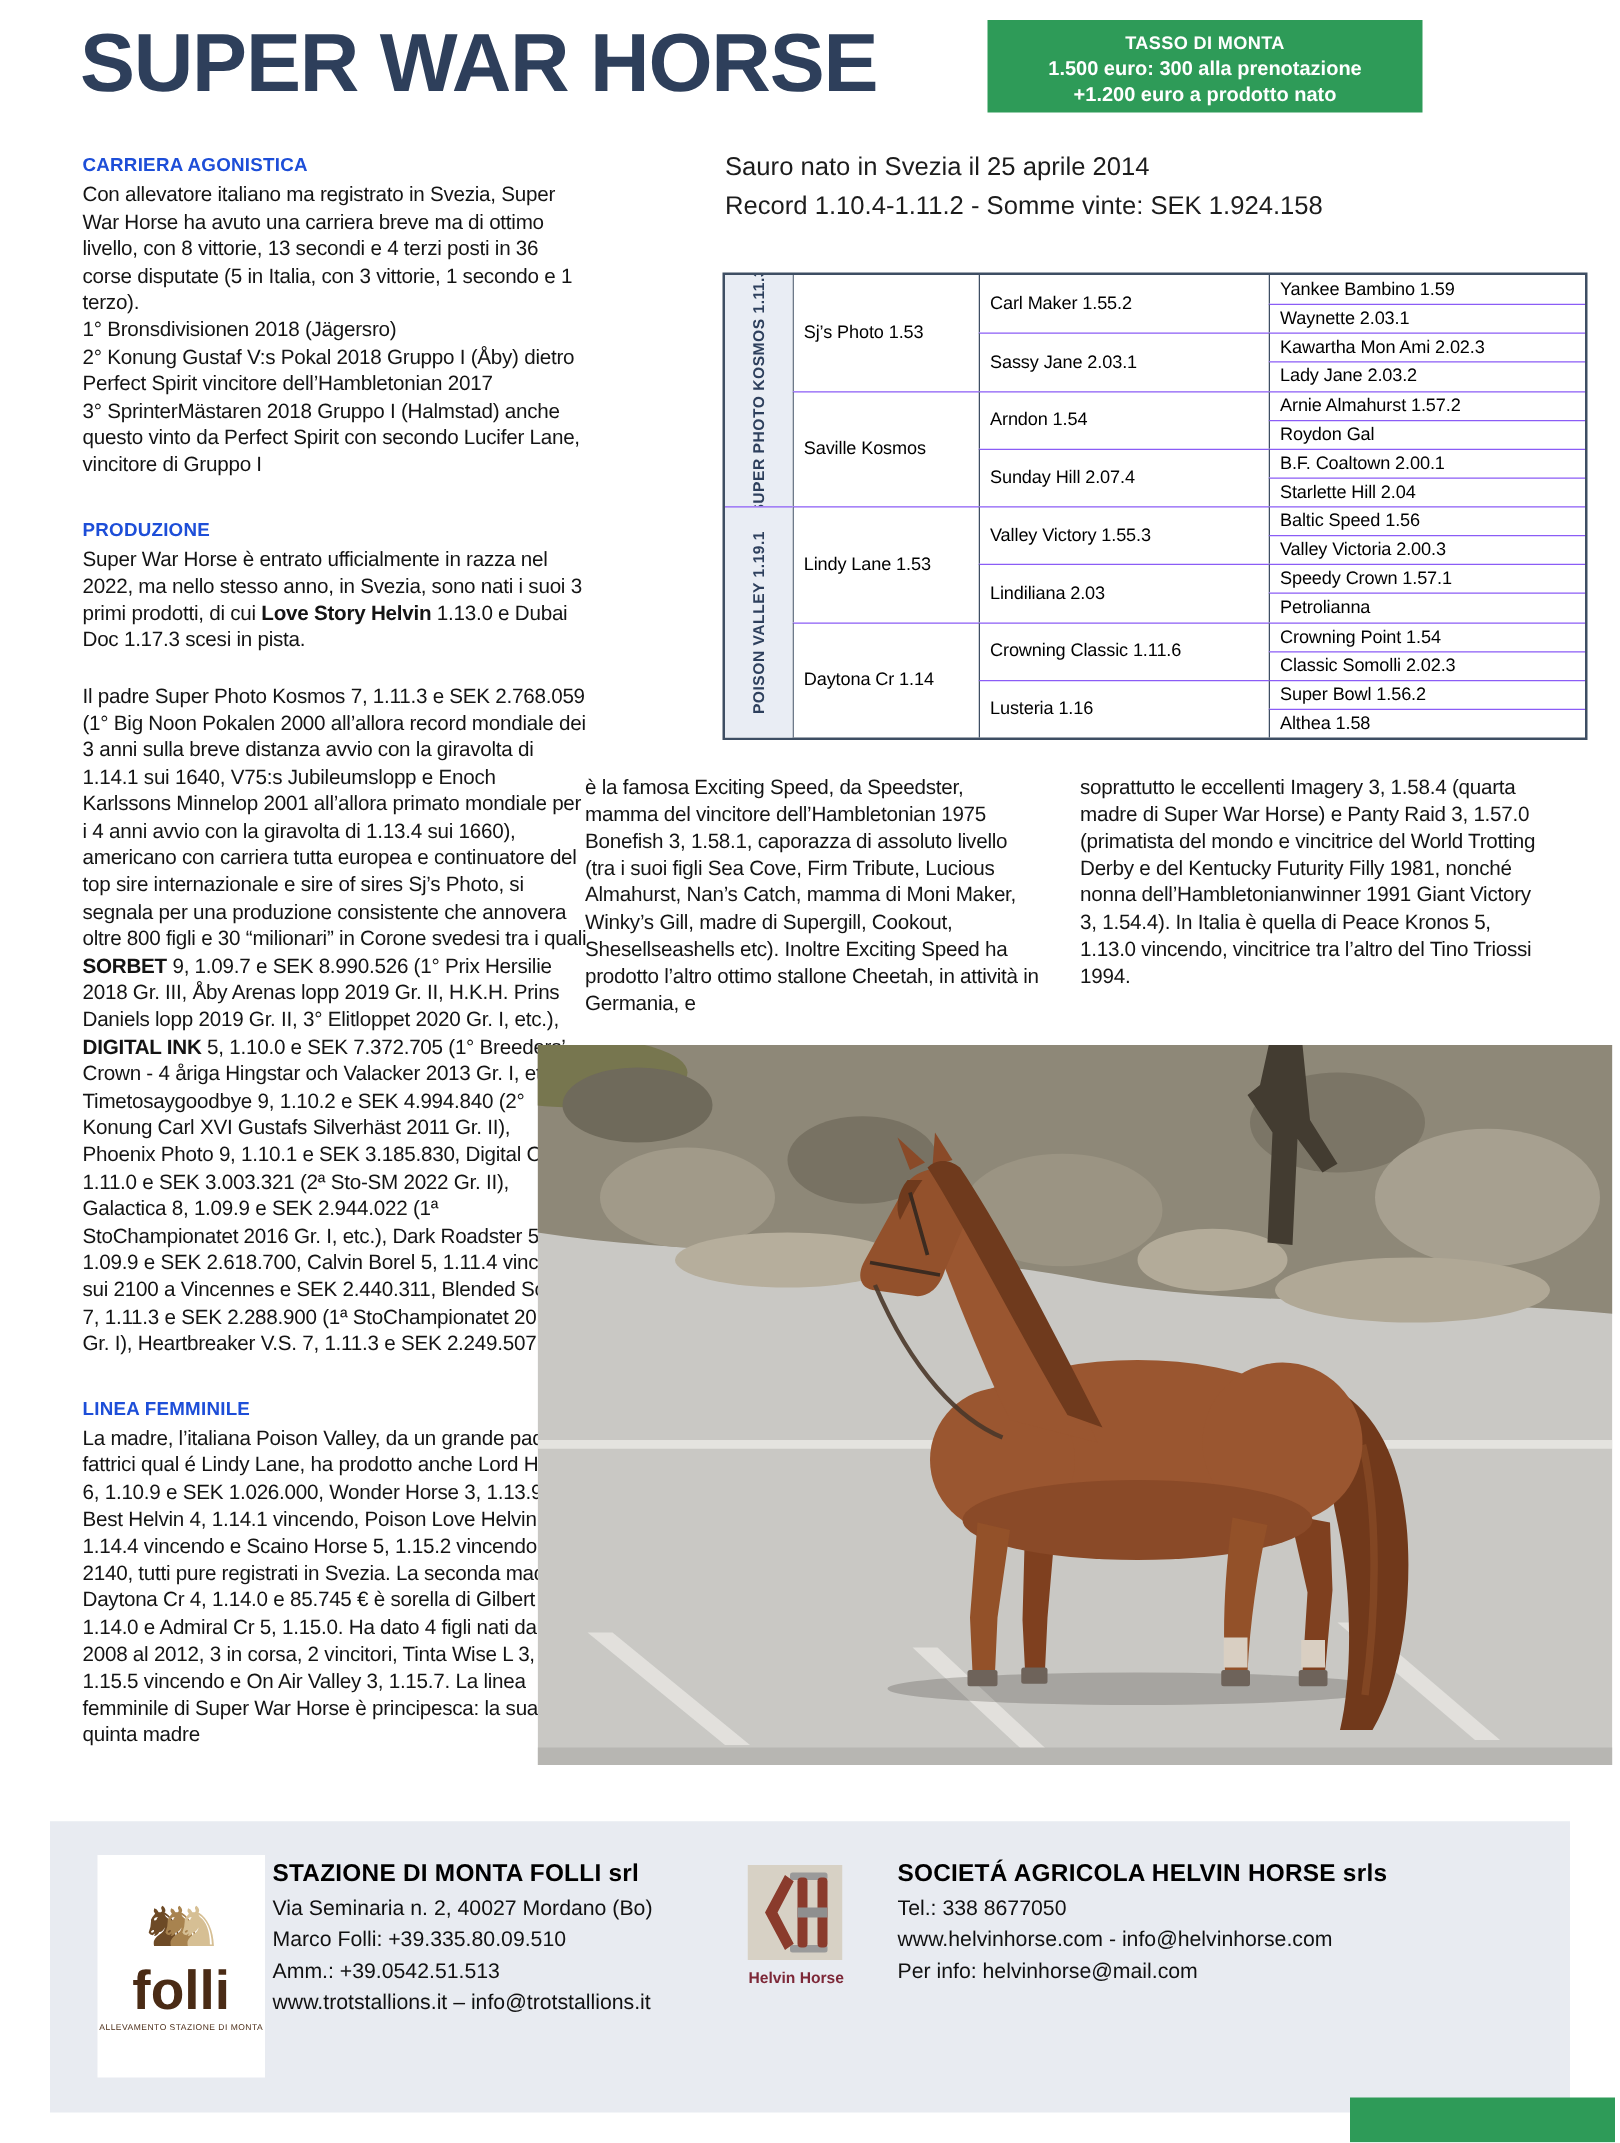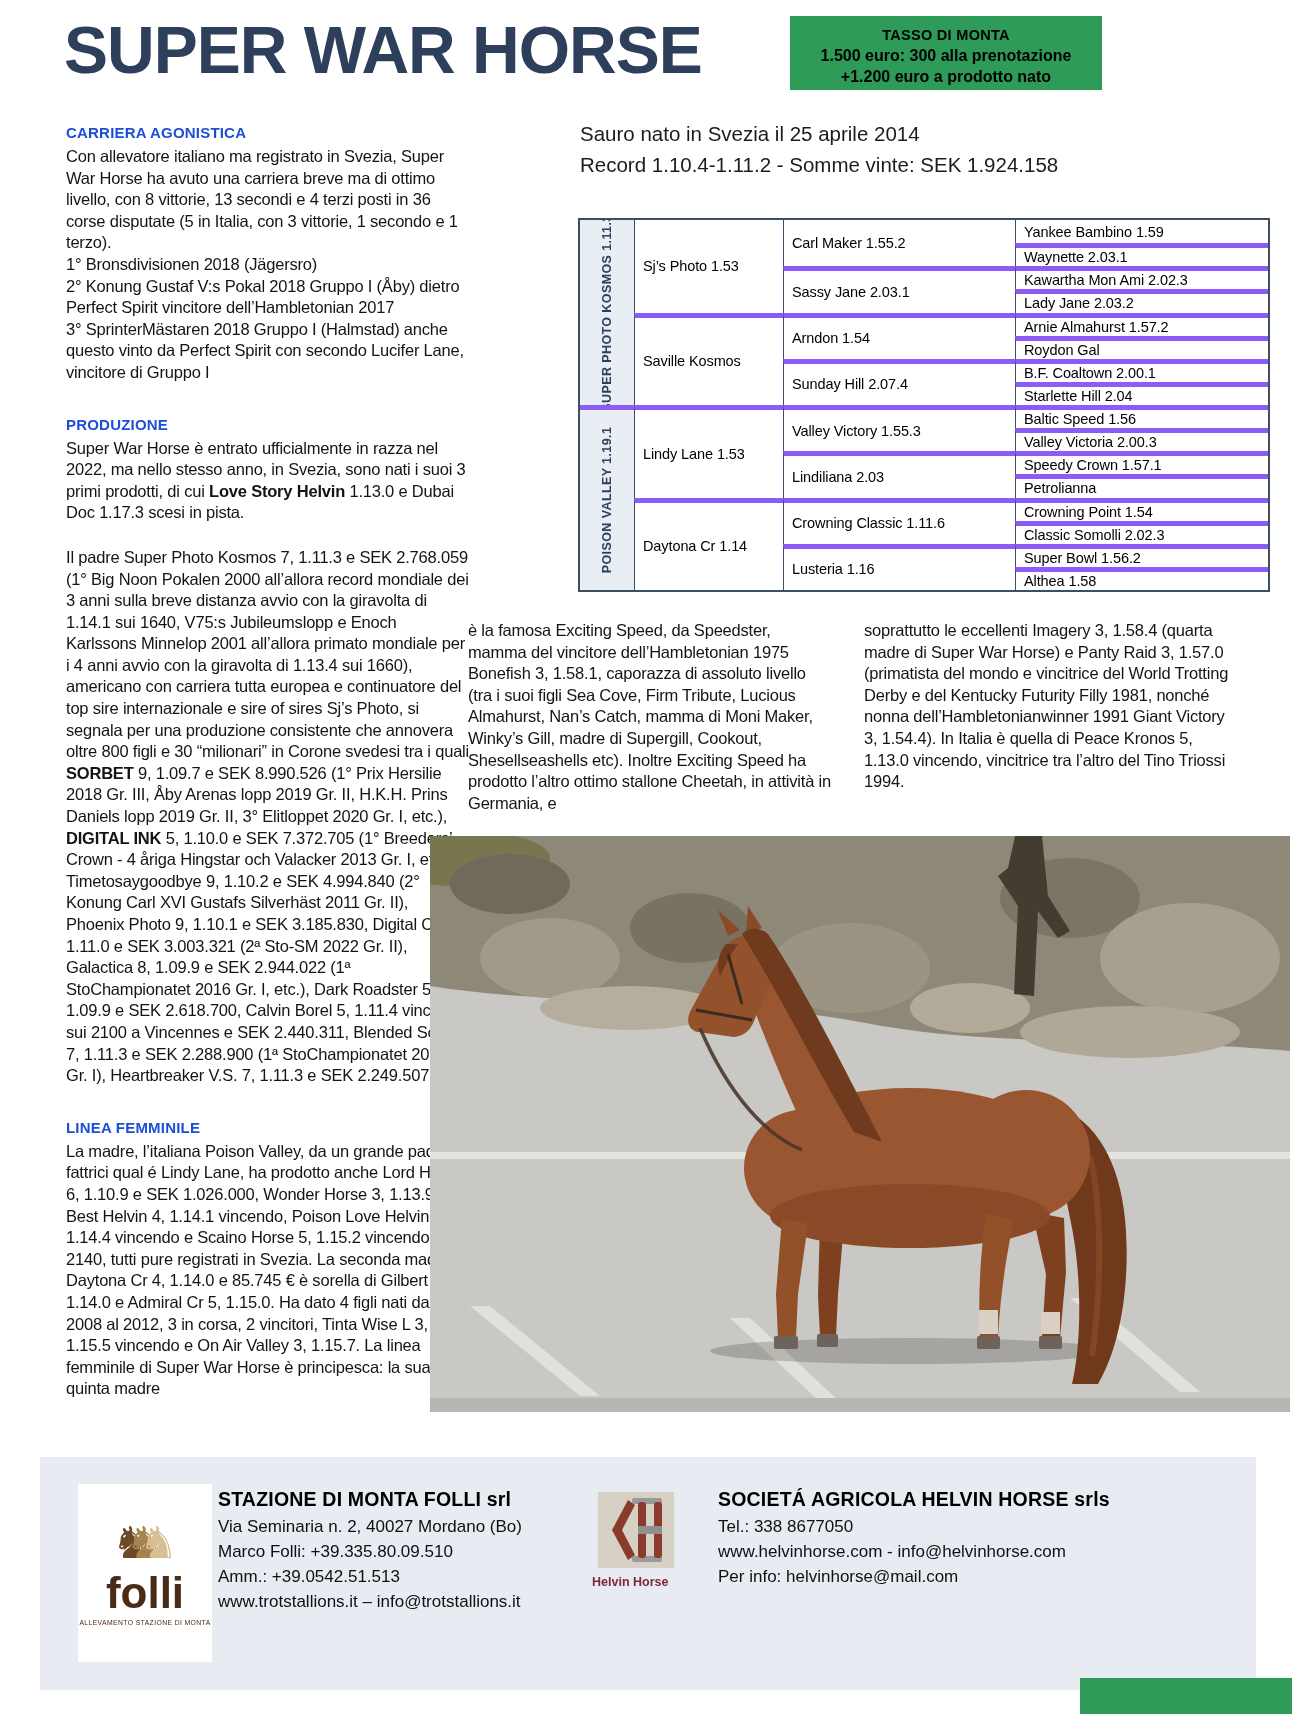--- a/index.html
+++ b/index.html
@@ -2,40 +2,40 @@
 <html lang="it"><head>
 <meta charset="utf-8">
 <style>
   html,body{margin:0;padding:0;background:#ffffff;}
   .page{position:relative;width:1296px;height:1714px;background:#fff;overflow:hidden;
         font-family:"Liberation Sans",sans-serif;color:#141414;}
 
   
   .title{position:absolute;left:64px;top:12px;font-size:66px;font-weight:800;
          color:#2e3f5b;letter-spacing:-1px;white-space:nowrap;}
-  .feebox{position:absolute;left:790px;top:16px;width:312px;height:74px;background:#2e9b58;
-          color:#000000;text-align:center;font-weight:bold;padding-top:9px;box-sizing:border-box;}
+  .feebox{position:absolute;left:790px;top:16px;width:348px;height:74px;background:#2e9b58;
+          color:#ffffff;text-align:center;font-weight:bold;padding-top:9px;box-sizing:border-box;}
   .feebox .l1{font-size:14.5px;letter-spacing:.3px;line-height:20px;}
   .feebox .l2,.feebox .l3{font-size:16px;line-height:21px;}
 
   
   .leftcol{position:absolute;left:66px;top:124px;width:404px;}
   .leftcol h2{margin:32px 0 5px;font-size:15px;color:#1d4ed8;letter-spacing:.2px;font-weight:800;}
   .leftcol h2:first-child{margin-top:0;}
   .leftcol p{margin:0;font-size:16.5px;line-height:21.6px;color:#141414;
              letter-spacing:-.2px;white-space:pre-line;}
 
   
   .subhead{position:absolute;left:580px;top:118px;font-size:20.5px;line-height:31px;color:#1c1c1c;}
 
   
   .ped{position:absolute;left:578px;top:218px;width:692px;height:374px;display:grid;
        grid-template-columns:54px 149px 232px 1fr;grid-template-rows:repeat(16,1fr);
        border:2px solid #3e4e63;background:#fff;box-sizing:border-box;}
-  .pc{border-left:1px solid #3e4e63;border-top:5px solid #8b5cf6;display:flex;align-items:center;
+  .pc{border-left:1px solid #3e4e63;border-top:1px solid #8b5cf6;display:flex;align-items:center;
       padding-left:8px;font-size:14.5px;color:#000;letter-spacing:-.1px;overflow:hidden;}
   .pc.nl{border-left:none;}
   .pc.nt{border-top:none;}
   .rot{background:#e9edf4;position:relative;padding:0;display:block;}
   .rot span{position:absolute;left:50%;top:50%;transform:translate(-50%,-50%) rotate(-90deg);
             white-space:nowrap;font-weight:bold;font-size:12.5px;color:#2d3f5c;letter-spacing:.4px;}
 
   
   .cont{position:absolute;top:620px;font-size:16.5px;line-height:21.6px;letter-spacing:-.2px;color:#141414;}
   .contA{left:468px;width:364px;}
@@ -54,21 +54,21 @@
   .folli-horses .h2{margin-left:-26px;}
   .folli-horses .h3{margin-left:-26px;}
   .folli-word{font-size:44px;font-weight:800;color:#4a2b15;line-height:40px;margin-top:2px;}
   .folli-tag{font-size:6.8px;color:#4a2b15;letter-spacing:.4px;white-space:nowrap;margin-top:6px;}
   .ft-block{position:absolute;top:31px;}
   .ft-folli{left:178px;}
   .ft-helvin{left:678px;}
   .ft-name{font-weight:800;font-size:19.5px;color:#000;letter-spacing:.2px;margin-bottom:3px;}
   .ft-line{font-size:17px;line-height:25px;color:#101010;}
   .helvin-box{position:absolute;left:558px;top:35px;width:76px;height:76px;}
-  .helvin-word{position:absolute;left:552px;top:118px;width:90px;text-align:left;
+  .helvin-word{position:absolute;left:552px;top:118px;width:90px;text-align:center;
                font-size:12.5px;font-weight:800;color:#7d2838;}
   .green-rect{position:absolute;left:1080px;top:1678px;width:212px;height:36px;background:#2e9b58;}
 </style>
 </head>
 <body>
 
 <div class="page">
 
   <div class="title">SUPER WAR HORSE</div>
   <div class="feebox">

